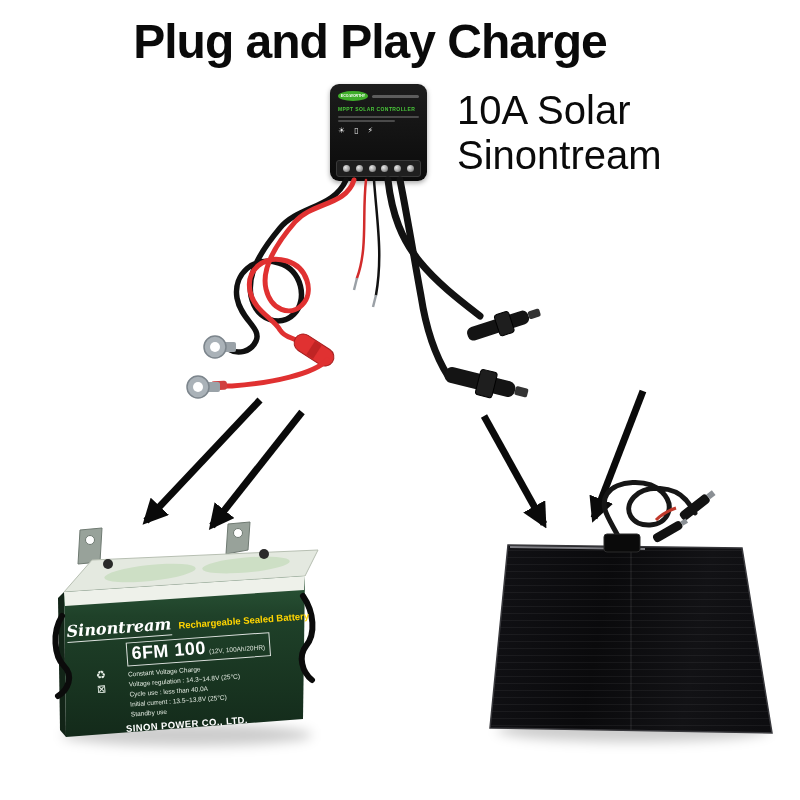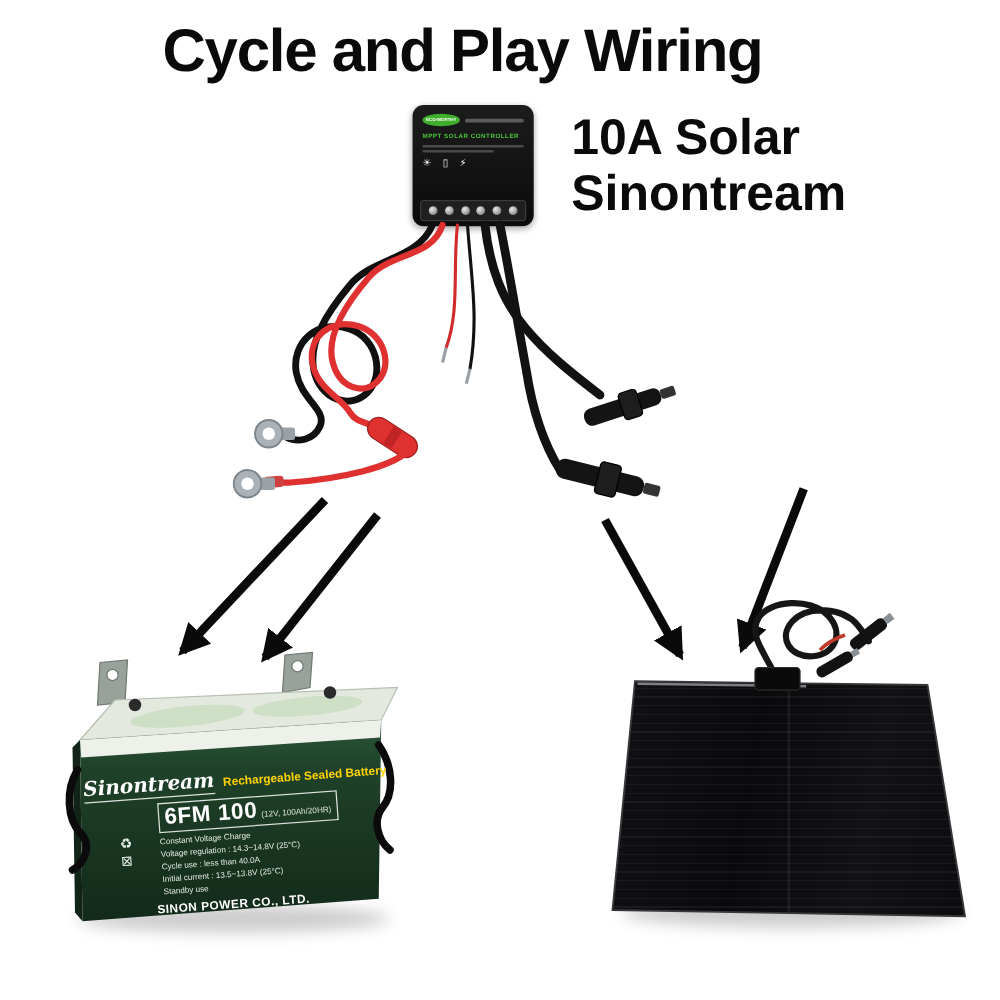--- a/index.html
+++ b/index.html
@@ -2,21 +2,21 @@
 <html><head>
 <meta charset="utf-8">
 <style>
   html,body{margin:0;padding:0;width:800px;height:800px;overflow:hidden;background:#fff;
     font-family:"Liberation Sans",sans-serif;}
   .stage{position:relative;width:800px;height:800px;background:#fff;}
 
   .title{position:absolute;top:14px;left:0;width:740px;text-align:center;
     font-size:48px;font-weight:800;letter-spacing:-1px;color:#0a0a0a;z-index:2;}
 
-  .ctrl-label{position:absolute;left:457px;top:88px;font-size:40px;font-weight:700;
+  .ctrl-label{position:absolute;left:457px;top:88px;font-size:40px;font-weight:400;
     line-height:1.12;color:#0a0a0a;z-index:2;}
 
   
   .controller{position:absolute;left:330px;top:84px;width:97px;height:97px;z-index:4;
     background:linear-gradient(180deg,#1c1c1c,#0b0b0b);border-radius:9px;
     box-shadow:0 2px 5px rgba(0,0,0,.35);}
   .ctrl-logo-row{display:flex;align-items:center;gap:4px;padding:7px 8px 0;}
   .ctrl-oval{width:30px;height:10px;background:#3fae2a;border-radius:50%;
     display:flex;align-items:center;justify-content:center;overflow:hidden;}
   .ctrl-oval-text{font-size:3.5px;color:#fff;font-weight:bold;white-space:nowrap;}
@@ -78,21 +78,21 @@
     background:linear-gradient(100deg,#121216,#0a0a0c 40%,#121215 70%,#0c0c0f);}
   .panel-lines{position:absolute;inset:0;
     background:repeating-linear-gradient(to bottom,rgba(255,255,255,.05) 0 1px,transparent 1px 7px);}
   .panel-mid{position:absolute;left:50%;top:0;bottom:0;width:2px;background:rgba(255,255,255,.06);}
 </style>
 </head>
 <body>
 
 <div class="stage">
 
-  <div class="title">Cycle and Play Wiring</div>
+  <div class="title">Plug and Play Charge</div>
 
   <div class="ctrl-label">
     <div>10A Solar</div>
     <div>Sinontream</div>
   </div>
 
   <div class="controller">
     <div class="ctrl-logo-row">
       <span class="ctrl-oval">
         <span class="ctrl-oval-text">ECO-WORTHY</span>

